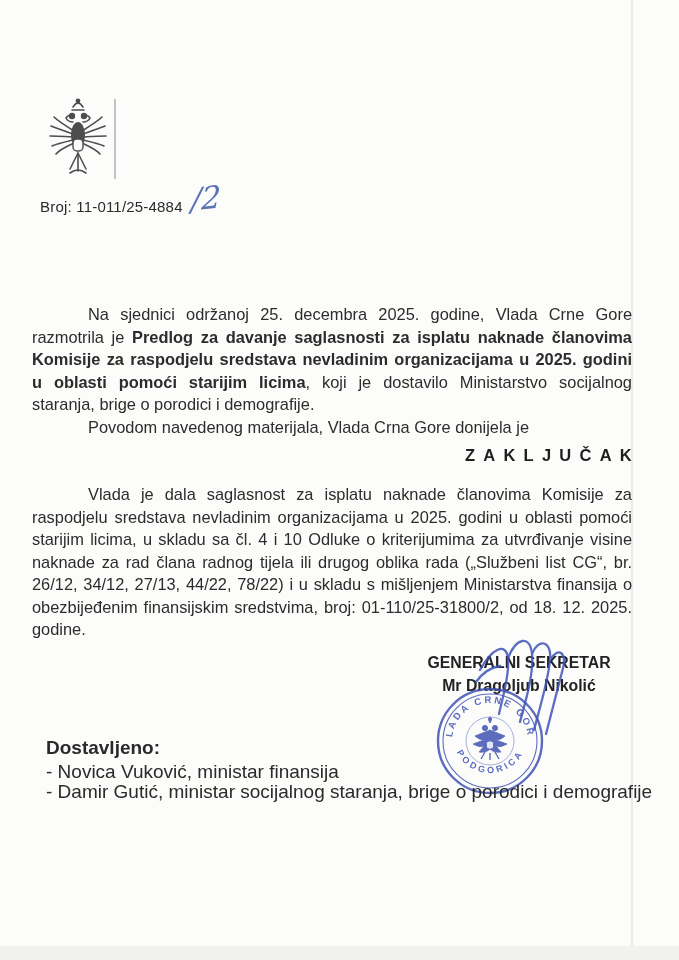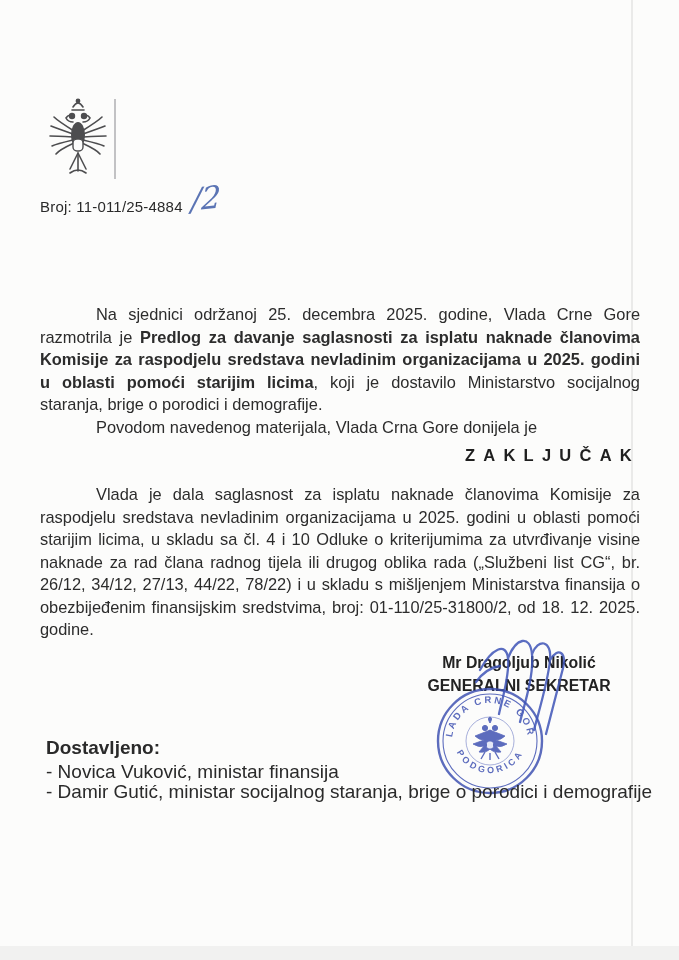--- a/index.html
+++ b/index.html
@@ -54,21 +54,21 @@
     font-family:"DejaVu Serif",serif;
     opacity:.9;
   }
   .place-date{
     position:absolute;left:330px;top:200px;
     font-size:15.8px;color:#2a2a2a;letter-spacing:.2px;
   }
 
   
   .bodytext{
-    position:absolute;left:40px;width:600px;
+    position:absolute;left:32px;width:600px;
     font-size:16.4px;line-height:22.5px;color:#2c2c2c;
     text-align:justify;
   }
   .bodytext p{margin:0;text-indent:56px;}
   #para-block{top:303px;}
   .heading{
     position:absolute;left:40px;top:446px;width:600px;
     text-align:right;font-weight:bold;font-size:16.5px;
     letter-spacing:.5em;color:#1f1f1f;
   }
@@ -150,22 +150,22 @@
     <p>Povodom navedenog materijala, Vlada Crna Gore donijela je</p>
   </div>
 
   <div class="heading">ZAKLJUČAK</div>
 
   <div id="para3-block" class="bodytext">
     <p>Vlada je dala saglasnost za isplatu naknade članovima Komisije za raspodjelu sredstava nevladinim organizacijama u 2025. godini u oblasti pomoći starijim licima, u skladu sa čl. 4 i 10 Odluke o kriterijumima za utvrđivanje visine naknade za rad člana radnog tijela ili drugog oblika rada („Službeni list CG“, br. 26/12, 34/12, 27/13, 44/22, 78/22) i u skladu s mišljenjem Ministarstva finansija o obezbijeđenim finansijskim sredstvima, broj: 01-110/25-31800/2, od 18. 12. 2025. godine.</p>
   </div>
 
   <div class="sig-block">
+    <div>GENERALNI SEKRETAR</div>
     <div>Mr Dragoljub Nikolić</div>
-    <div>GENERALNI SEKRETAR</div>
   </div>
 
   <svg class="stamp" viewBox="0 0 118 114">
     <g opacity="0.82">
       <circle cx="59" cy="57" r="52" fill="none" stroke="#3a4db0" stroke-width="2.4"></circle>
       <circle cx="59" cy="57" r="47" fill="none" stroke="#3a4db0" stroke-width="1.1"></circle>
       <circle cx="59" cy="57" r="24" fill="none" stroke="#3a4db0" stroke-width="0.9" opacity="0.6"></circle>
       <defs>
         <path id="arcTop" d="M21,57 A38,38 0 0 1 97,57"></path>
         <path id="arcBottom" d="M24,64 A37,37 0 0 0 94,64"></path>

